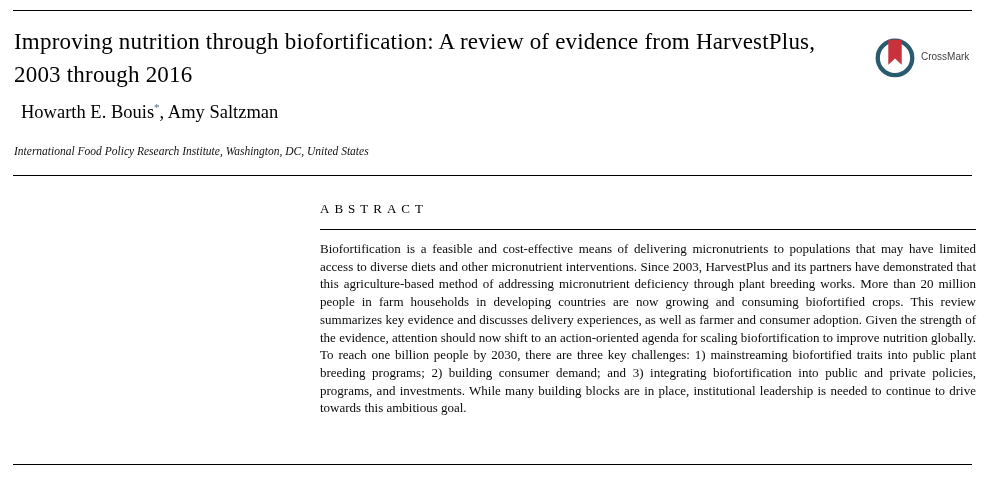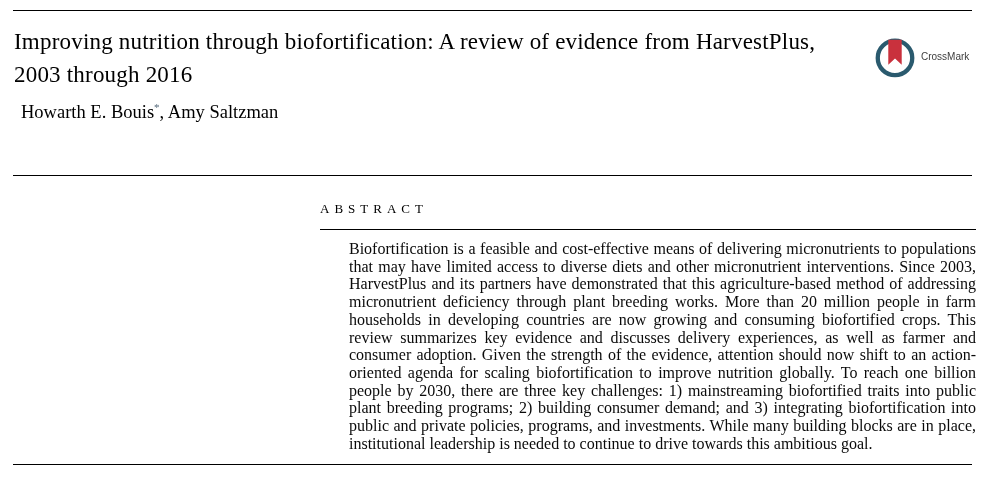--- a/index.html
+++ b/index.html
@@ -88,25 +88,24 @@
     letter-spacing: 5px;
     color: #000000;
     margin-bottom: 12px;
   }
   .abstract-rule {
     border-top: 1px solid #000000;
     height: 0;
     margin-bottom: 10px;
   }
   .abstract-body {
-    font-size: 16px;
+    font-size: 13px;
     line-height: 17.7px;
     text-align: justify;
     color: #0a0a0a;
-    margin-left: 29px;
   }
 </style>
 </head>
 <body>
 
 <div class="page">
 
   <div class="rule top-rule"></div>
 
   <h1 class="title">Improving nutrition through biofortification: A review of evidence from HarvestPlus, 2003 through 2016</h1>
@@ -114,20 +113,21 @@
   <div class="crossmark">
     <svg class="cm-icon" width="46" height="46" viewBox="0 0 48 48" aria-hidden="true">
       <circle cx="24" cy="26" r="18" fill="#ffffff" stroke-width="4.5" stroke="#2a5a6e"></circle>
       <path d="M17 7 h14 v26 l-7 -6.5 l-7 6.5 z" fill="#c9313d"></path>
     </svg>
     <span class="cm-label">CrossMark</span>
   </div>
 
   <div class="authors"><span>Howarth E. Bouis</span><sup class="fn">*</sup><span>, </span><span>Amy Saltzman</span></div>
 
+  <div class="affiliation">International Food Policy Research Institute, Washington, DC, United States</div>
 
   <div class="rule mid-rule"></div>
 
   <section class="abstract">
     <h2 class="abstract-heading">ABSTRACT</h2>
     <div class="abstract-rule"></div>
     <p class="abstract-body">Biofortification is a feasible and cost-effective means of delivering micronutrients to populations that may have limited access to diverse diets and other micronutrient interventions. Since 2003, HarvestPlus and its partners have demonstrated that this agriculture-based method of addressing micronutrient deficiency through plant breeding works. More than 20 million people in farm households in developing countries are now growing and consuming biofortified crops. This review summarizes key evidence and discusses delivery experiences, as well as farmer and consumer adoption. Given the strength of the evidence, attention should now shift to an action-oriented agenda for scaling biofortification to improve nutrition globally. To reach one billion people by 2030, there are three key challenges: 1) mainstreaming biofortified traits into public plant breeding programs; 2) building consumer demand; and 3) integrating biofortification into public and private policies, programs, and investments. While many building blocks are in place, institutional leadership is needed to continue to drive towards this ambitious goal.</p>
   </section>
 
   <div class="rule bottom-rule"></div>

